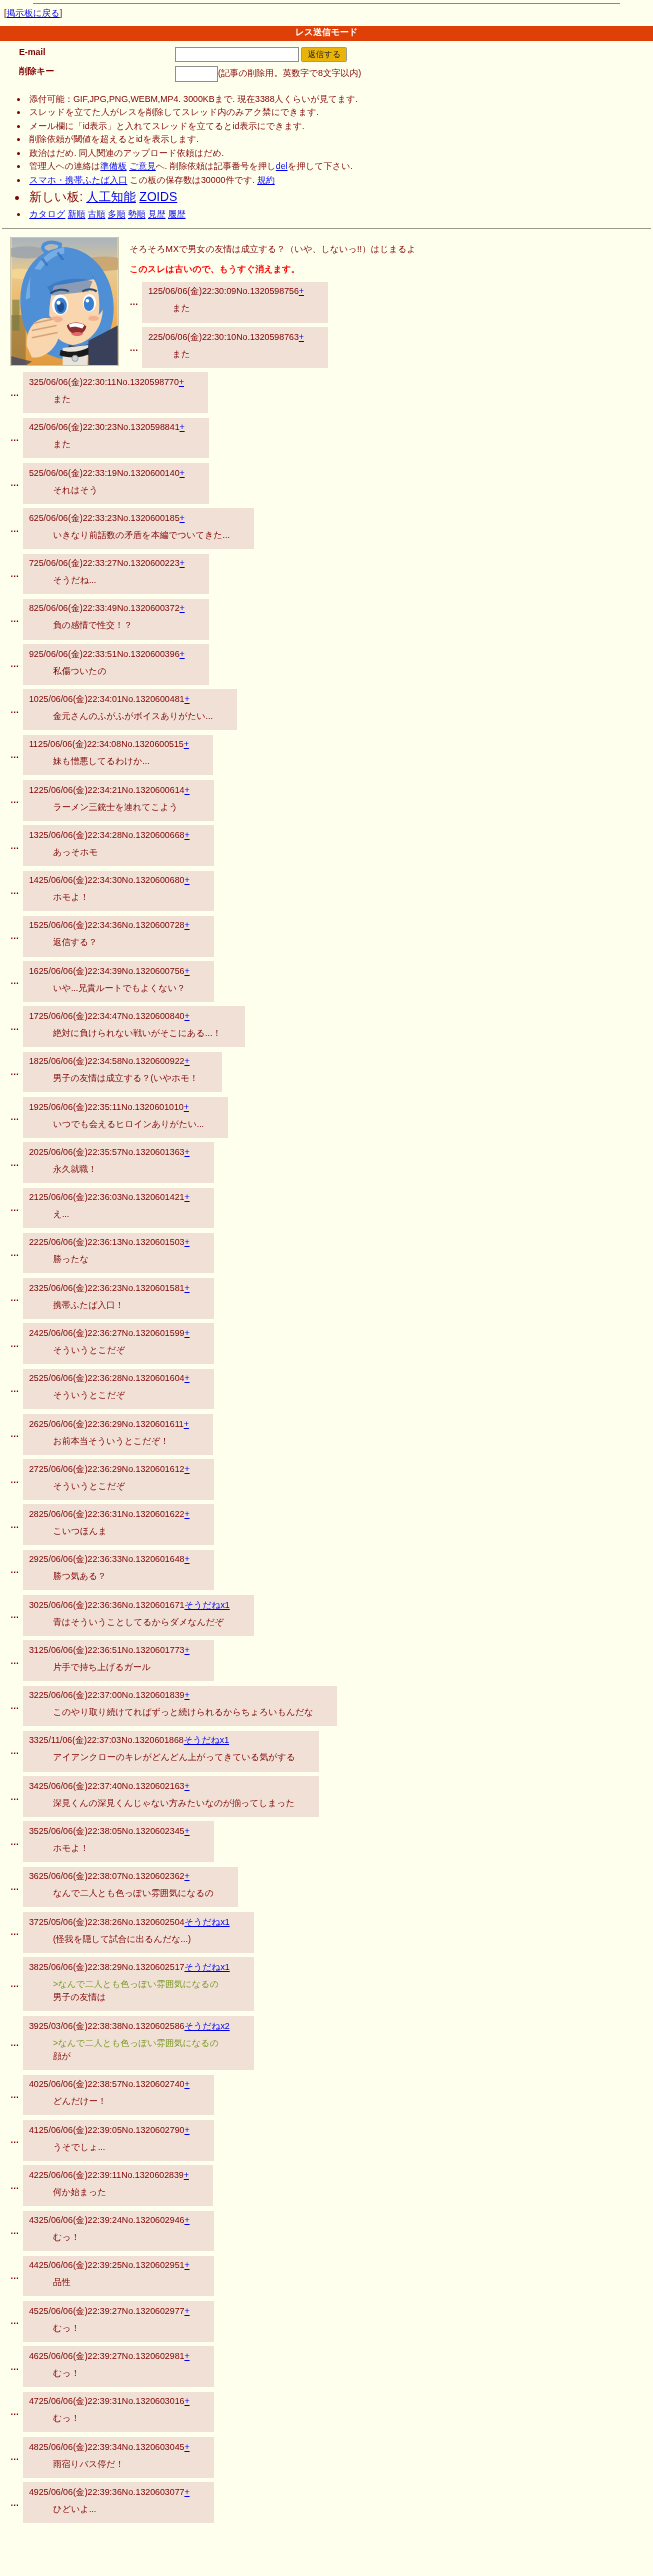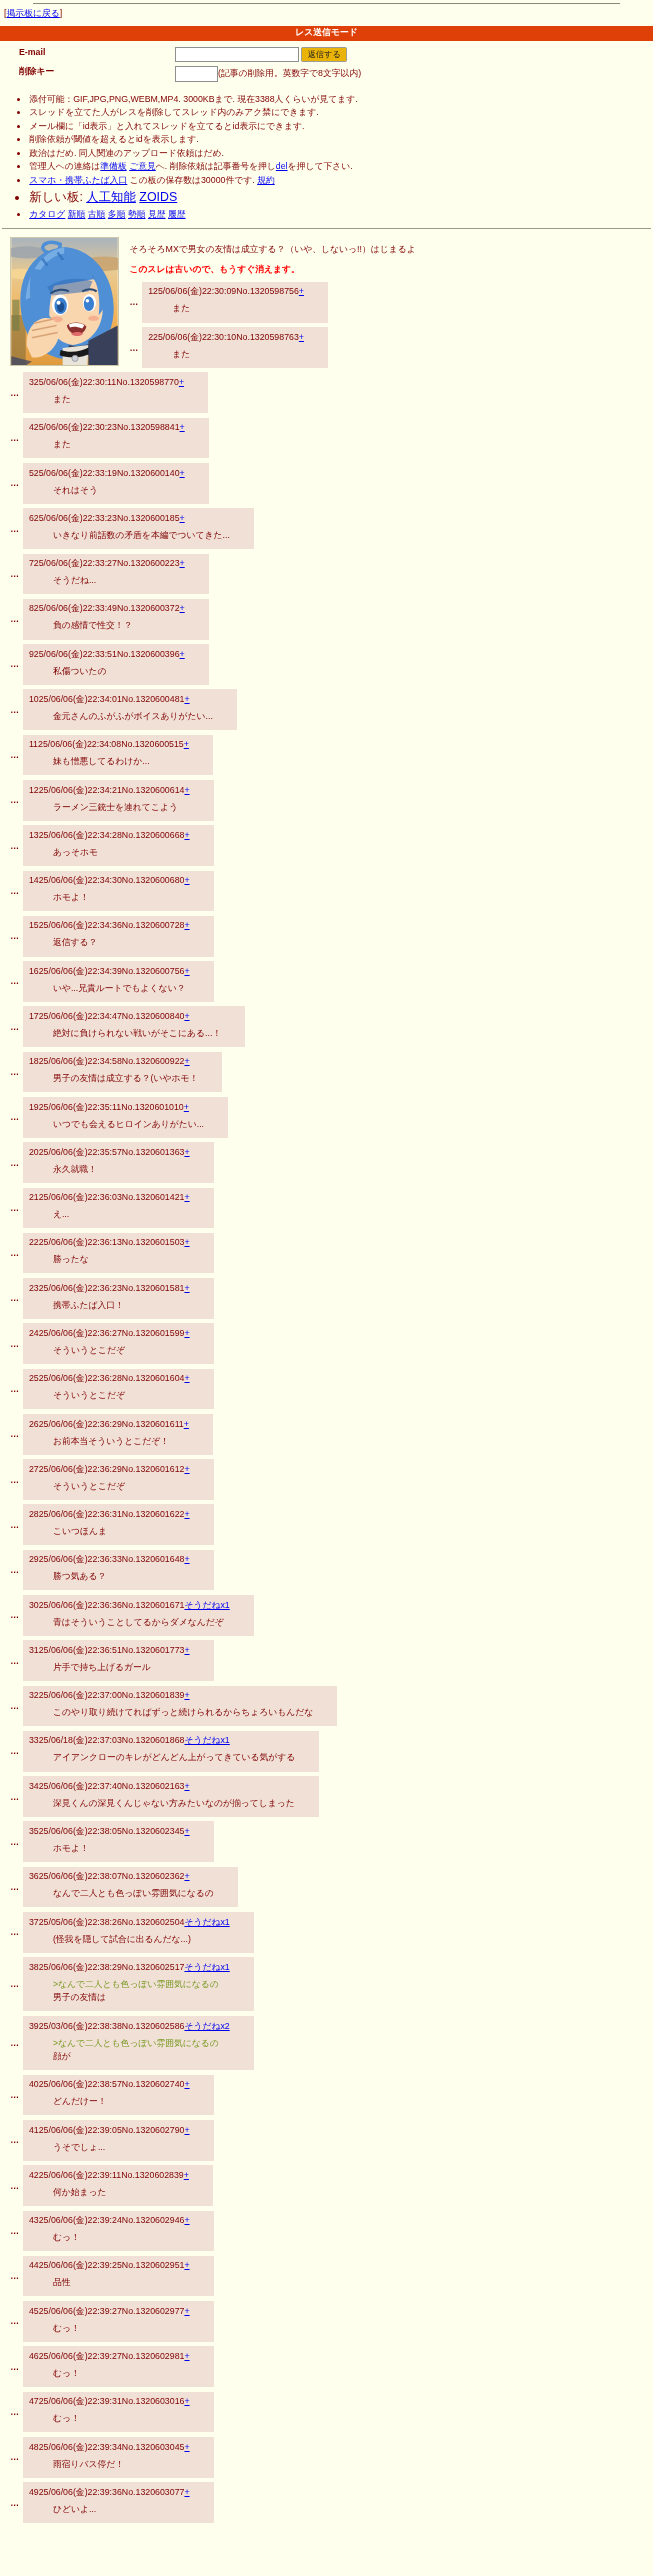--- a/index.html
+++ b/index.html
@@ -523,21 +523,21 @@
       <div class="rbody">
               <div>このやり取り続けてればずっと続けられるからちょろいもんだな</div>
             </div>
     </div>
   </div>
 
   <div class="reply">
     <span class="rmenu">…</span>
     <div class="rbox">
       <div class="rhead">
-        <span>3325/06/18(金)22:37:03No.1320601868</span><a>そうだねx1</a>
+        <span>3325/11/06(金)22:37:03No.1320601868</span><a>そうだねx1</a>
       </div>
       <div class="rbody">
               <div>アイアンクローのキレがどんどん上がってきている気がする</div>
             </div>
     </div>
   </div>
 
   <div class="reply">
     <span class="rmenu">…</span>
     <div class="rbox">

